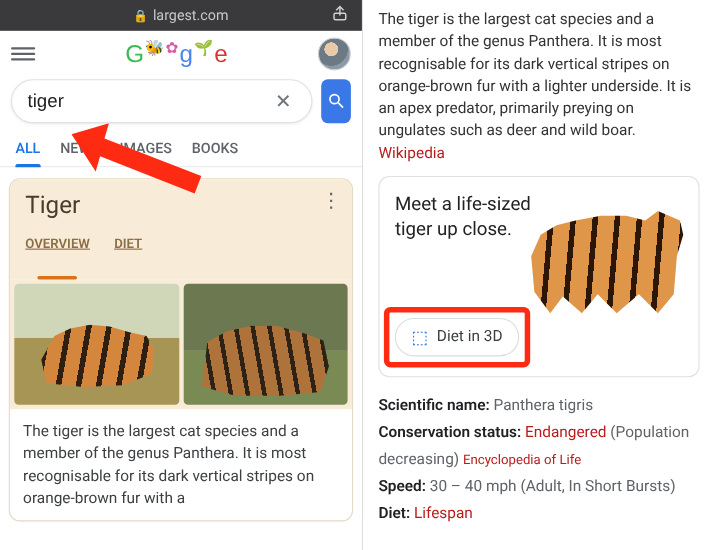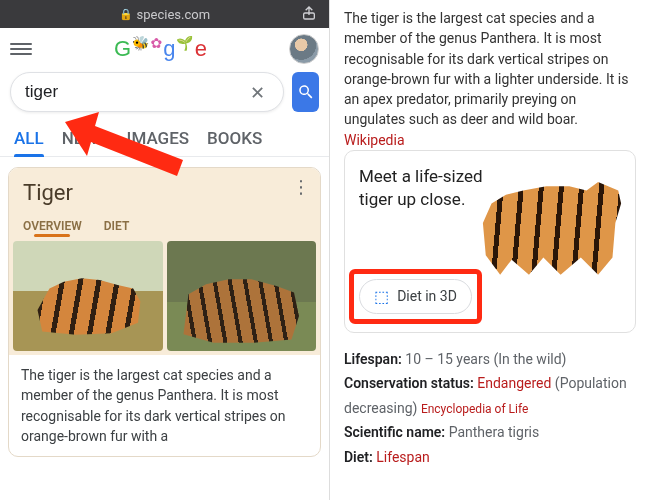--- a/index.html
+++ b/index.html
@@ -27,51 +27,51 @@
   .logo { flex:1; text-align:center; font-size:22px; font-weight:500; }
   .avatar { width:30px; height:30px; border-radius:50%; background: radial-gradient(circle at 40% 35%, #e8c9a8 0 25%, #6b7a85 26% 60%, #8a9aa7 61% 100%); border:1px solid #ccc; }
 
   .searchbar { display:flex; align-items:center; margin:4px 10px 8px 10px; }
   .searchbox { flex:1; display:flex; align-items:center; border:1px solid #dfe1e5; border-radius:22px; height:40px; padding:0 14px; background:#fff; box-shadow:0 1px 3px rgba(0,0,0,0.08); }
   .searchbox input { border:none; outline:none; font-size:17px; flex:1; background:transparent; color:#202124; }
   .clear-x { color:#70757a; font-size:18px; cursor:pointer; padding:0 4px; }
   .sbtn { width:40px; height:40px; background:#3b78e7; border-radius:6px; margin-left:8px; display:flex; align-items:center; justify-content:center; }
   .sbtn svg { width:18px; height:18px; fill:#fff; }
 
-  .tabs { display:flex; gap:18px; padding:0 14px; font-size:17px; font-weight:500; color:#5f6368; border-bottom:1px solid #e8eaed; }
+  .tabs { display:flex; gap:18px; padding:0 14px; font-size:13px; font-weight:500; color:#5f6368; border-bottom:1px solid #e8eaed; }
   .tabs .tab { padding:8px 0; position:relative; }
   .tabs .tab.active { color:#1a73e8; }
   .tabs .tab.active::after { content:''; position:absolute; left:0; right:0; bottom:-1px; height:3px; background:#1a73e8; border-radius:2px 2px 0 0; }
 
   .kp { margin:10px 8px 0 8px; border:1px solid #e4d9c8; border-radius:10px; overflow:hidden; background:#fff; }
   .kp-head { background:#f8ecd9; padding:12px 14px 0 14px; position:relative; }
   .kp-title { font-size:22px; color:#4a3c2a; }
   .kp-sub { font-size:13px; color:#6b5d45; margin-top:2px; }
   .kp-more { position:absolute; right:10px; top:8px; color:#5f6368; font-size:18px; }
   .kp-tabs { display:flex; gap:22px; margin-top:14px; font-size:12px; font-weight:600; color:#8a6f45; }
-  .kp-tabs .ktab { padding-bottom:4px; position:relative; }
+  .kp-tabs .ktab { padding-bottom:26px; position:relative;text-decoration:underline; }
   .kp-tabs .ktab.active::after { content:''; position:absolute; left:50%; transform:translateX(-50%); bottom:0; height:3px; width:36px; background:#d9731a; border-radius:2px; }
   .kp-images { display:flex; gap:4px; padding:4px 4px; background:#f8ecd9; }
   .kp-img { flex:1; height:110px; border-radius:4px; background:#888; }
   .kp-img.a { background: linear-gradient(180deg,#cfd7b8 0 45%, #a79555 45% 100%); position:relative; }
   .kp-img.a::after { content:''; position:absolute; inset:12% 10% 10% 10%; background:
       repeating-linear-gradient(100deg,#2b1a0c 0 5px,#d8863a 5px 18px);
       clip-path: polygon(8% 65%, 18% 40%, 30% 32%, 45% 28%, 60% 30%, 75% 36%, 88% 40%, 94% 55%, 92% 80%, 70% 92%, 40% 94%, 12% 90%);
       border-radius:8px; filter:contrast(0.95); }
   .kp-img.b { background: linear-gradient(180deg,#6c7850 0 55%, #7a8a55 55% 100%); position:relative; }
   .kp-img.b::after { content:''; position:absolute; inset:18% 8% 6% 8%; background:
       repeating-linear-gradient(80deg,#2b1a0c 0 4px,#c7803a 4px 15px);
       clip-path: polygon(4% 88%, 8% 40%, 22% 28%, 40% 22%, 58% 22%, 78% 30%, 92% 38%, 96% 66%, 90% 94%, 60% 98%, 28% 98%);
       border-radius:6px; filter:contrast(0.9) brightness(0.9); }
   .kp-desc { padding:10px 12px; font-size:14px; line-height:1.45; color:#3c4043; }
 
   
   .right p { line-height:1.45; }
   .right a { color:#b91c1c; text-decoration:none; }
-  .card3d { border:1px solid #e0e0e0; border-radius:10px; padding:14px 14px 18px 14px; position:relative; min-height:170px; }
+  .card3d { border:1px solid #e0e0e0; border-radius:10px; margin-top:10px; padding:14px 14px 18px 14px; position:relative; min-height:170px; }
   .card3d .lead { font-size:17px; line-height:1.35; color:#222; max-width:150px; }
   .tiger3d { position:absolute; right:8px; top:8px; width:150px; height:120px; }
   .tiger3d .body { position:absolute; inset:10% 2% 0 2%; background:
       repeating-linear-gradient(95deg,#2a1608 0 5px,#db9347 5px 20px);
       clip-path: polygon(2% 48%, 8% 30%, 18% 22%, 30% 18%, 46% 14%, 62% 14%, 74% 18%, 82% 10%, 96% 18%, 98% 30%, 94% 48%, 92% 80%, 82% 96%, 70% 80%, 56% 96%, 44% 80%, 34% 96%, 22% 82%, 14% 96%, 4% 78%);
       border-radius:10px; filter:contrast(1) brightness(1.02); }
   .view3d-wrap { position:relative; margin-top:68px; display:inline-block; }
   .view3d { display:inline-flex; align-items:center; gap:8px; border:1px solid #dadce0; border-radius:20px; padding:7px 14px; font-size:14px; color:#3c4043; background:#fff; }
   .view3d .cube { color:#1a73e8; font-size:16px; }
   .highlight-box { position:absolute; border:5px solid #ff2a12; border-radius:6px; pointer-events:none; }
@@ -93,21 +93,21 @@
   .doodle .flower{ color:#d85aa8; }
   .doodle .leaf{ color:#3cba54; }
   .doodle .bee{ color:#caa514; }
 </style>
 </head>
 <body>
 
 <div class="pane left">
   <div class="chrome">
     <span class="lock">🔒</span>
-    <span>species.com</span>
+    <span>largest.com</span>
     <span class="share">
       <svg width="16" height="16" viewBox="0 0 24 24" fill="none" stroke="#cfd0d4" stroke-width="2">
           <path d="M12 3v12M7 8l5-5 5 5"></path>
           <rect x="4" y="12" width="16" height="9" rx="2"></rect>
         </svg>
     </span>
   </div>
 
   <div class="below">
     <div class="topbar">
@@ -180,23 +180,23 @@
     <div class="view3d-wrap">
       <div class="view3d">
         <span class="cube">⬚</span>
         <span>Diet in 3D</span>
       </div>
       <div class="highlight-box hl1"></div>
     </div>
   </div>
 
   <div class="facts">
-    <div><b>Lifespan:</b> <span class="muted">10 – 15 years</span> <span class="muted">(In the wild)</span></div>
+    <div><b>Scientific name:</b> <span class="muted">Panthera tigris</span></div>
     <div><b>Conservation status:</b> <a>Endangered</a> <span class="muted">(Population decreasing)</span> <a class="source">Encyclopedia of Life</a></div>
-    <div><b>Scientific name:</b> <span class="muted">Panthera tigris</span></div>
+    <div><b>Speed:</b> <span class="muted">30 – 40 mph</span> <span class="muted">(Adult, In Short Bursts)</span></div>
     <div><b>Diet:</b> <a>Lifespan</a></div>
 
   </div>
 </div>
 
 <div class="arrow">
   <svg viewBox="0 0 120 70">
     <defs></defs>
     <polygon points="0,10 34,0 30,14 118,48 112,64 26,30 22,44" fill="#ff2a12"></polygon>
   </svg>

